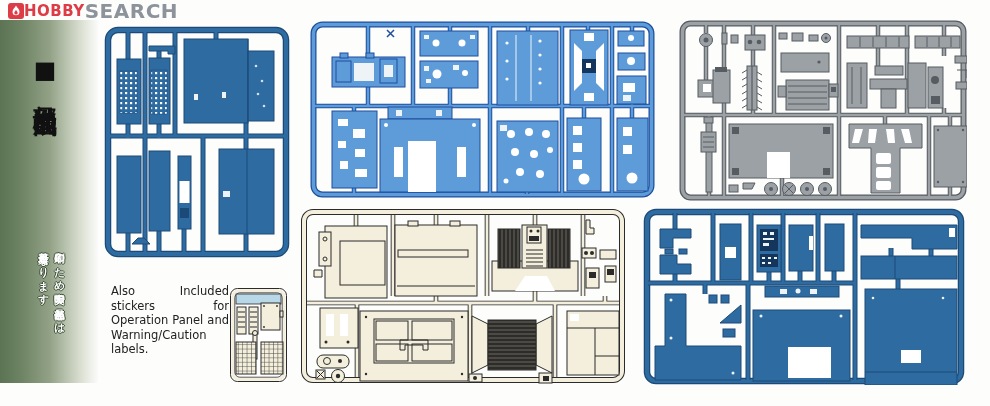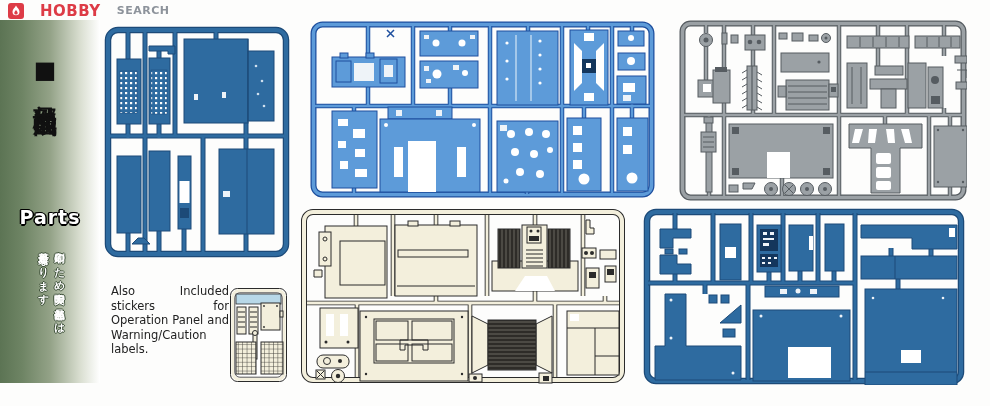--- a/index.html
+++ b/index.html
@@ -1,23 +1,23 @@
 <!DOCTYPE html>
 <html style="--logo-red: #dd3b46; --steel-blue: #2e6ba0; --steel-blue-dark: #1c4a78; --bright-blue: #5d9bd9; --bright-blue-dark: #1e4f9e; --part-gray: #9ba1a5; --gray-dark: #565c61; --cream: #f3efdc; --ink: #2b2b2b; --light-blue: #b8d8e8; --sidebar-green: #5c7454;"><head>
 <meta charset="utf-8">
 <style>
   html,body{margin:0;padding:0;background:#fff;}
   .stage{position:relative;width:990px;height:406px;background:#fdfdfc;overflow:hidden;
          font-family:"DejaVu Sans","Liberation Sans",sans-serif;}
   
-  .logo{position:absolute;left:8px;top:1px;height:19px;display:flex;align-items:center;gap:16px;}
+  .logo{position:absolute;left:8px;top:1px;height:19px;display:flex;align-items:center;gap:0;}
   .logo .flame{width:16px;height:16px;border-radius:3px;background:var(--logo-red,#dd3b46);
        display:flex;align-items:center;justify-content:center;}
   .logo .w1{color:var(--logo-red,#dd3b46);font-weight:bold;font-size:15px;letter-spacing:.5px;}
-  .logo .w2{color:#8d939b;font-weight:bold;font-size:11px;letter-spacing:.5px;}
+  .logo .w2{color:#8d939b;font-weight:bold;font-size:20px;letter-spacing:.5px;}
   
   .sidebar{position:absolute;left:0;top:20px;width:100px;height:363px;
      background:linear-gradient(90deg,#5c7454 0%,#6e8464 22%,#93a287 50%,#d9ded0 80%,#ffffff 100%);}
   .vtitle{position:absolute;left:33px;top:36px;writing-mode:vertical-rl;text-orientation:upright;
      color:#111;font-weight:bold;font-size:24px;letter-spacing:2px;line-height:1;}
   .parts-en{position:absolute;left:0;top:186px;width:100px;text-align:center;color:#fff;
      font-weight:bold;font-size:19px;letter-spacing:1px;
      text-shadow:-1.5px 0 #000,1.5px 0 #000,0 -1.5px #000,0 1.5px #000,1px 1px #000,-1px -1px #000;}
   .vnote{position:absolute;left:36px;top:224px;writing-mode:vertical-rl;text-orientation:upright;
      color:#fff;font-size:10.5px;font-weight:bold;line-height:16px;letter-spacing:1px;
@@ -65,21 +65,20 @@
       <svg width="12" height="12" viewBox="0 0 12 12">
           <path d="M6 0.5 C4.8 3 2.5 4 2.5 6.8 a3.5 3.5 0 0 0 7 0 C9.5 4 7.2 3 6 0.5 Z M6 9.6 a1.7 1.7 0 0 1 -1.7 -1.7 c0 -1.1 1 -1.7 1.7 -2.9 c0.7 1.2 1.7 1.8 1.7 2.9 A1.7 1.7 0 0 1 6 9.6 Z" fill="#fff"></path>
         </svg>
     </span>
     <span class="w1">HOBBY</span>
     <span class="w2">SEARCH</span>
   </div>
 
   <div class="sidebar">
     <div class="vtitle"><span>■</span><span>部品構成図</span></div>
-    <div class="parts-en">Parts</div>
     <div class="vnote">
       <span>印刷のため実際の部品色とは</span>
       <span>若干異なります</span>
     </div>
   </div>
 
   <div class="note">
     <div class="en">Also Included stickers for Operation Panel and Warning/Caution labels.</div>
   </div>
 

